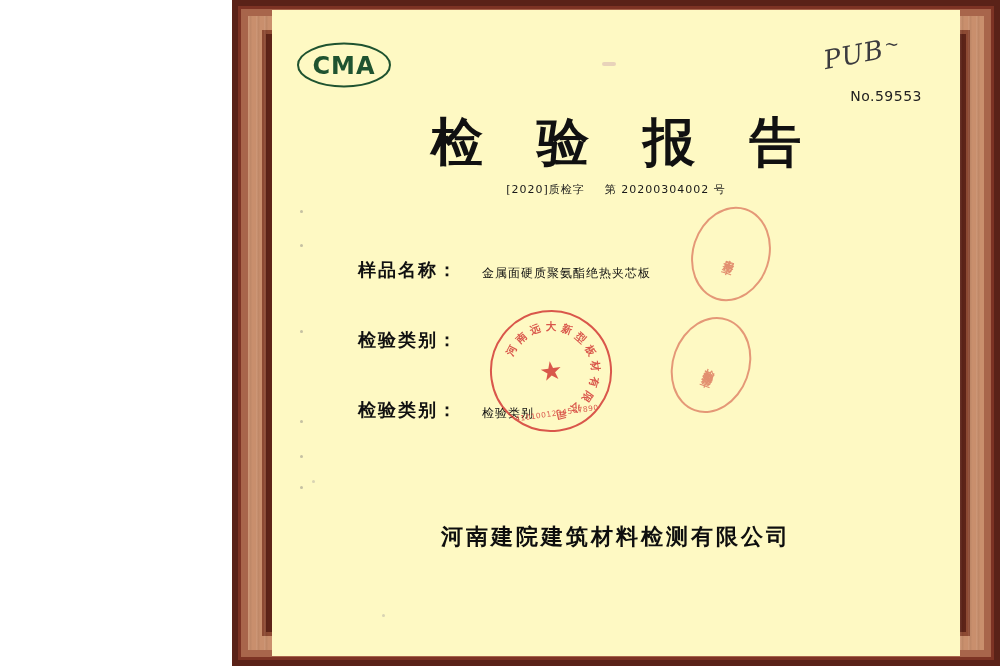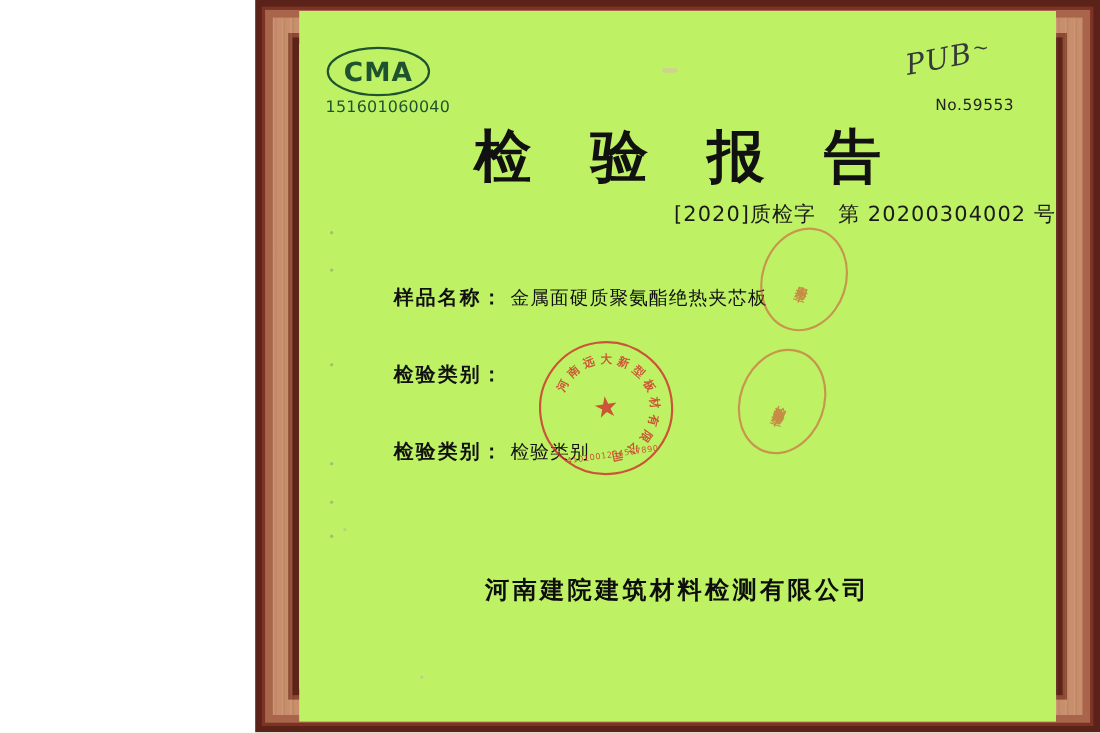--- a/index.html
+++ b/index.html
@@ -81,21 +81,21 @@
     pointer-events: none;
   }
 
   
   .paper {
     position: absolute;
     left: 272px;
     top: 10px;
     width: 688px;
     height: 646px;
-    background: #bef264;
+    background: #fef9c3;
     overflow: hidden;
   }
 
   .paper-inner {
     position: absolute;
     inset: 0;
   }
 
   
   .cma-block {
@@ -171,22 +171,22 @@
     letter-spacing: 18px;
     text-indent: 18px;
   }
 
   
   .doc-code {
     position: absolute;
     left: 0;
     right: 0;
     top: 172px;
-    text-align: right;
-    font-size: 19px;
+    text-align: center;
+    font-size: 11px;
     color: #1a1a1a;
     letter-spacing: 1px;
   }
   .doc-code .gap { display:inline-block; width: 20px; }
 
   
   .fields {
     position: absolute;
     left: 0;
     right: 0;
@@ -199,25 +199,25 @@
     padding-left: 86px;
   }
   .field-label {
     font-size: 18px;
     font-weight: 700;
     color: #111;
     letter-spacing: 2px;
     white-space: nowrap;
   }
   .field-value {
-    font-size: 17px;
+    font-size: 12px;
     color: #111;
     letter-spacing: 1px;
     white-space: nowrap;
-    margin-left: 6px;
+    margin-left: 24px;
   }
 
   
   .issuer {
     position: absolute;
     left: 0;
     right: 0;
     top: 512px;
     text-align: center;
     font-size: 22px;
@@ -353,21 +353,20 @@
   <div class="paper">
     <div class="paper-inner">
 
       <div class="cma-block">
         <div class="cma-logo">
           <svg width="96" height="46" viewBox="0 0 96 46" xmlns="http://www.w3.org/2000/svg">
             <ellipse cx="48" cy="23" rx="46" ry="21.5" fill="none" stroke="#1f5330" stroke-width="2"></ellipse>
             <text x="48" y="32" text-anchor="middle" font-family="DejaVu Sans, Liberation Sans, sans-serif" font-size="24" font-weight="bold" fill="#1f5330" letter-spacing="1">CMA</text>
           </svg>
         </div>
-        <div class="cma-line">151601060040</div>
       </div>
 
       <div class="handwriting">
         <span>PUB</span><span class="tail">~</span>
       </div>
 
       <div class="report-no">No.59553</div>
 
       <div class="main-title">检 验 报 告</div>
 

